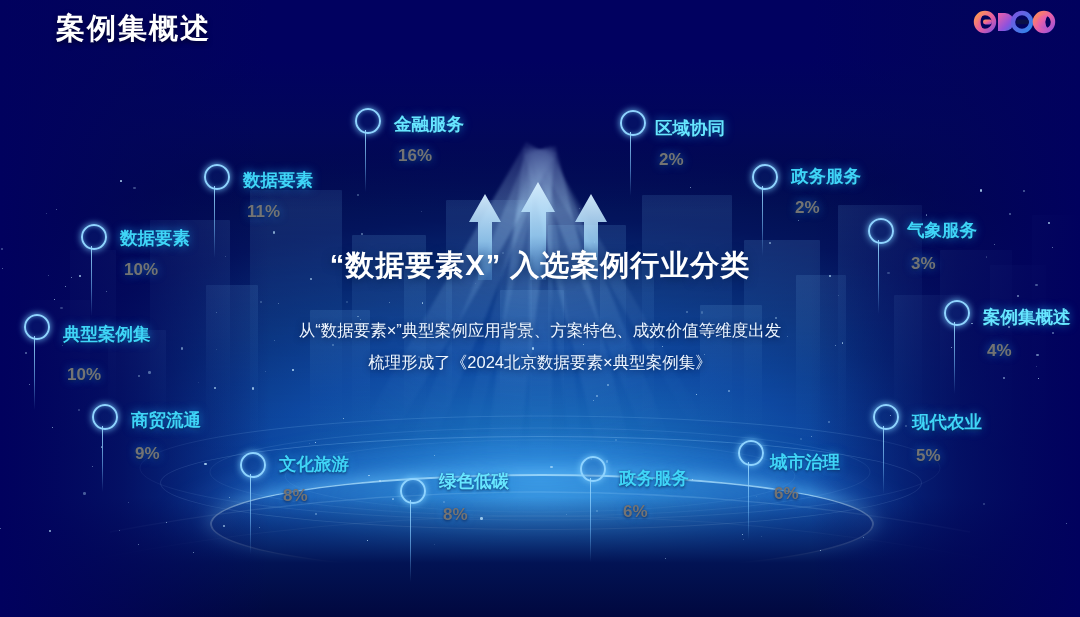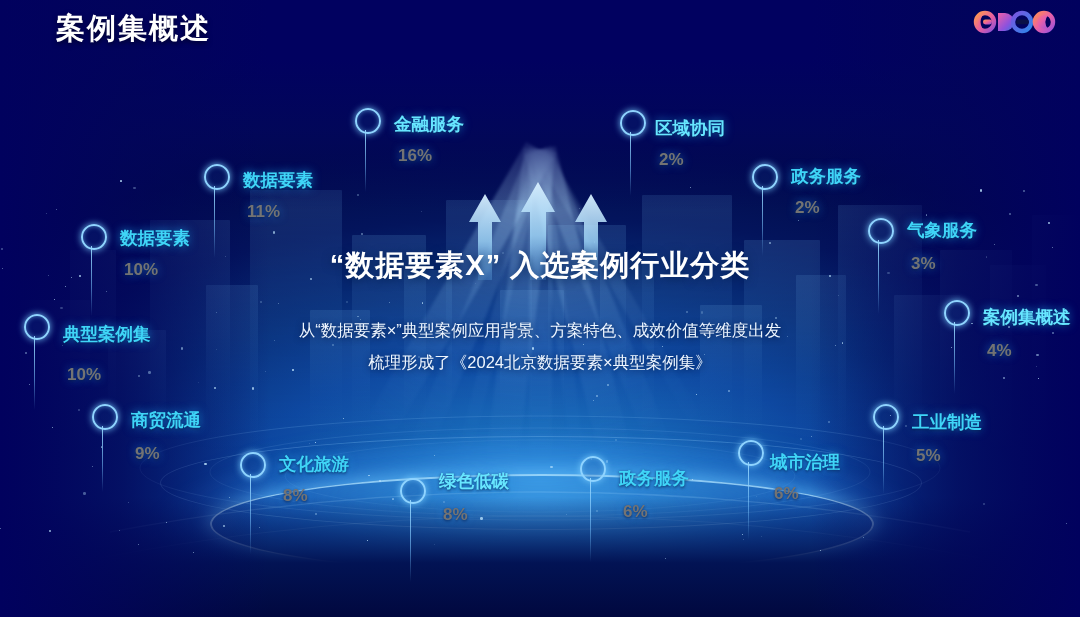--- a/index.html
+++ b/index.html
@@ -501,21 +501,21 @@
           <div class="mk-stem" style="height: 78px;"></div>
         </div>
         <div class="cat-label" style="left: 770px; top: 450px;">城市治理</div>
         <div class="cat-value" style="left: 774px; top: 484px;">6%</div>
       </div>
       <div class="cat">
         <div class="marker" style="left: 873px; top: 404px;">
           <div class="mk-ring"></div>
           <div class="mk-stem" style="height: 68px;"></div>
         </div>
-        <div class="cat-label" style="left: 912px; top: 410px;">工业制造</div>
+        <div class="cat-label" style="left: 912px; top: 410px;">现代农业</div>
         <div class="cat-value" style="left: 916px; top: 446px;">5%</div>
       </div>
       <div class="cat light">
         <div class="marker" style="left: 944px; top: 300px;">
           <div class="mk-ring"></div>
           <div class="mk-stem" style="height: 72px;"></div>
         </div>
         <div class="cat-label" style="left: 983px; top: 305px;">案例集概述</div>
         <div class="cat-value" style="left: 987px; top: 341px;">4%</div>
       </div>

